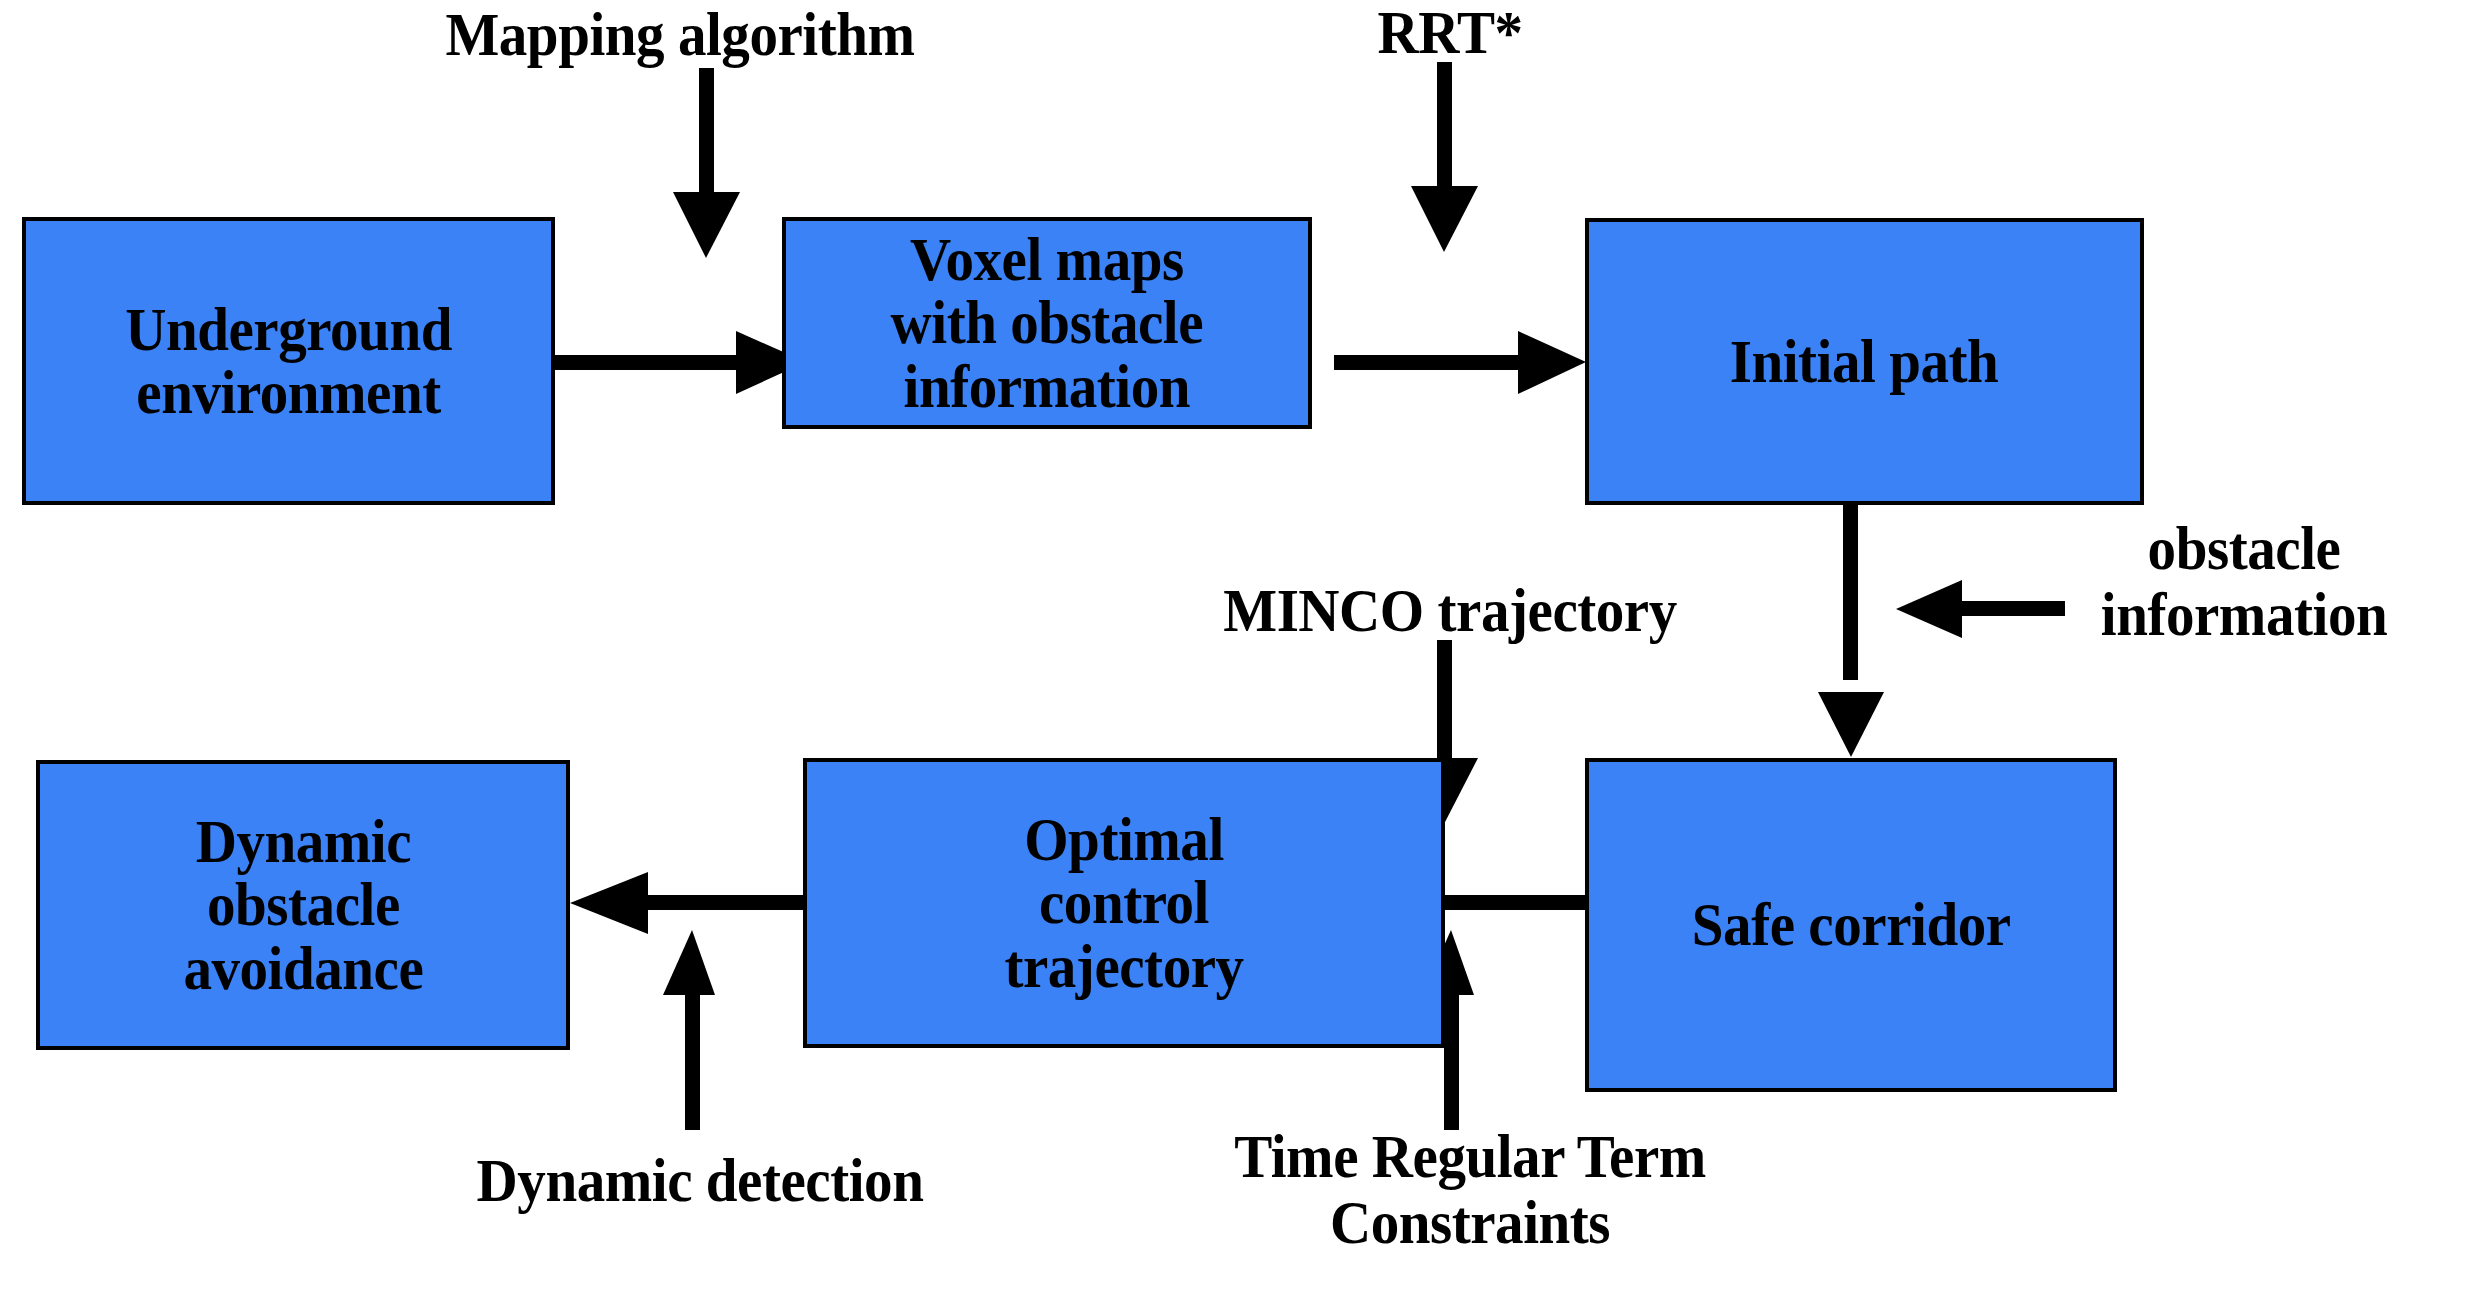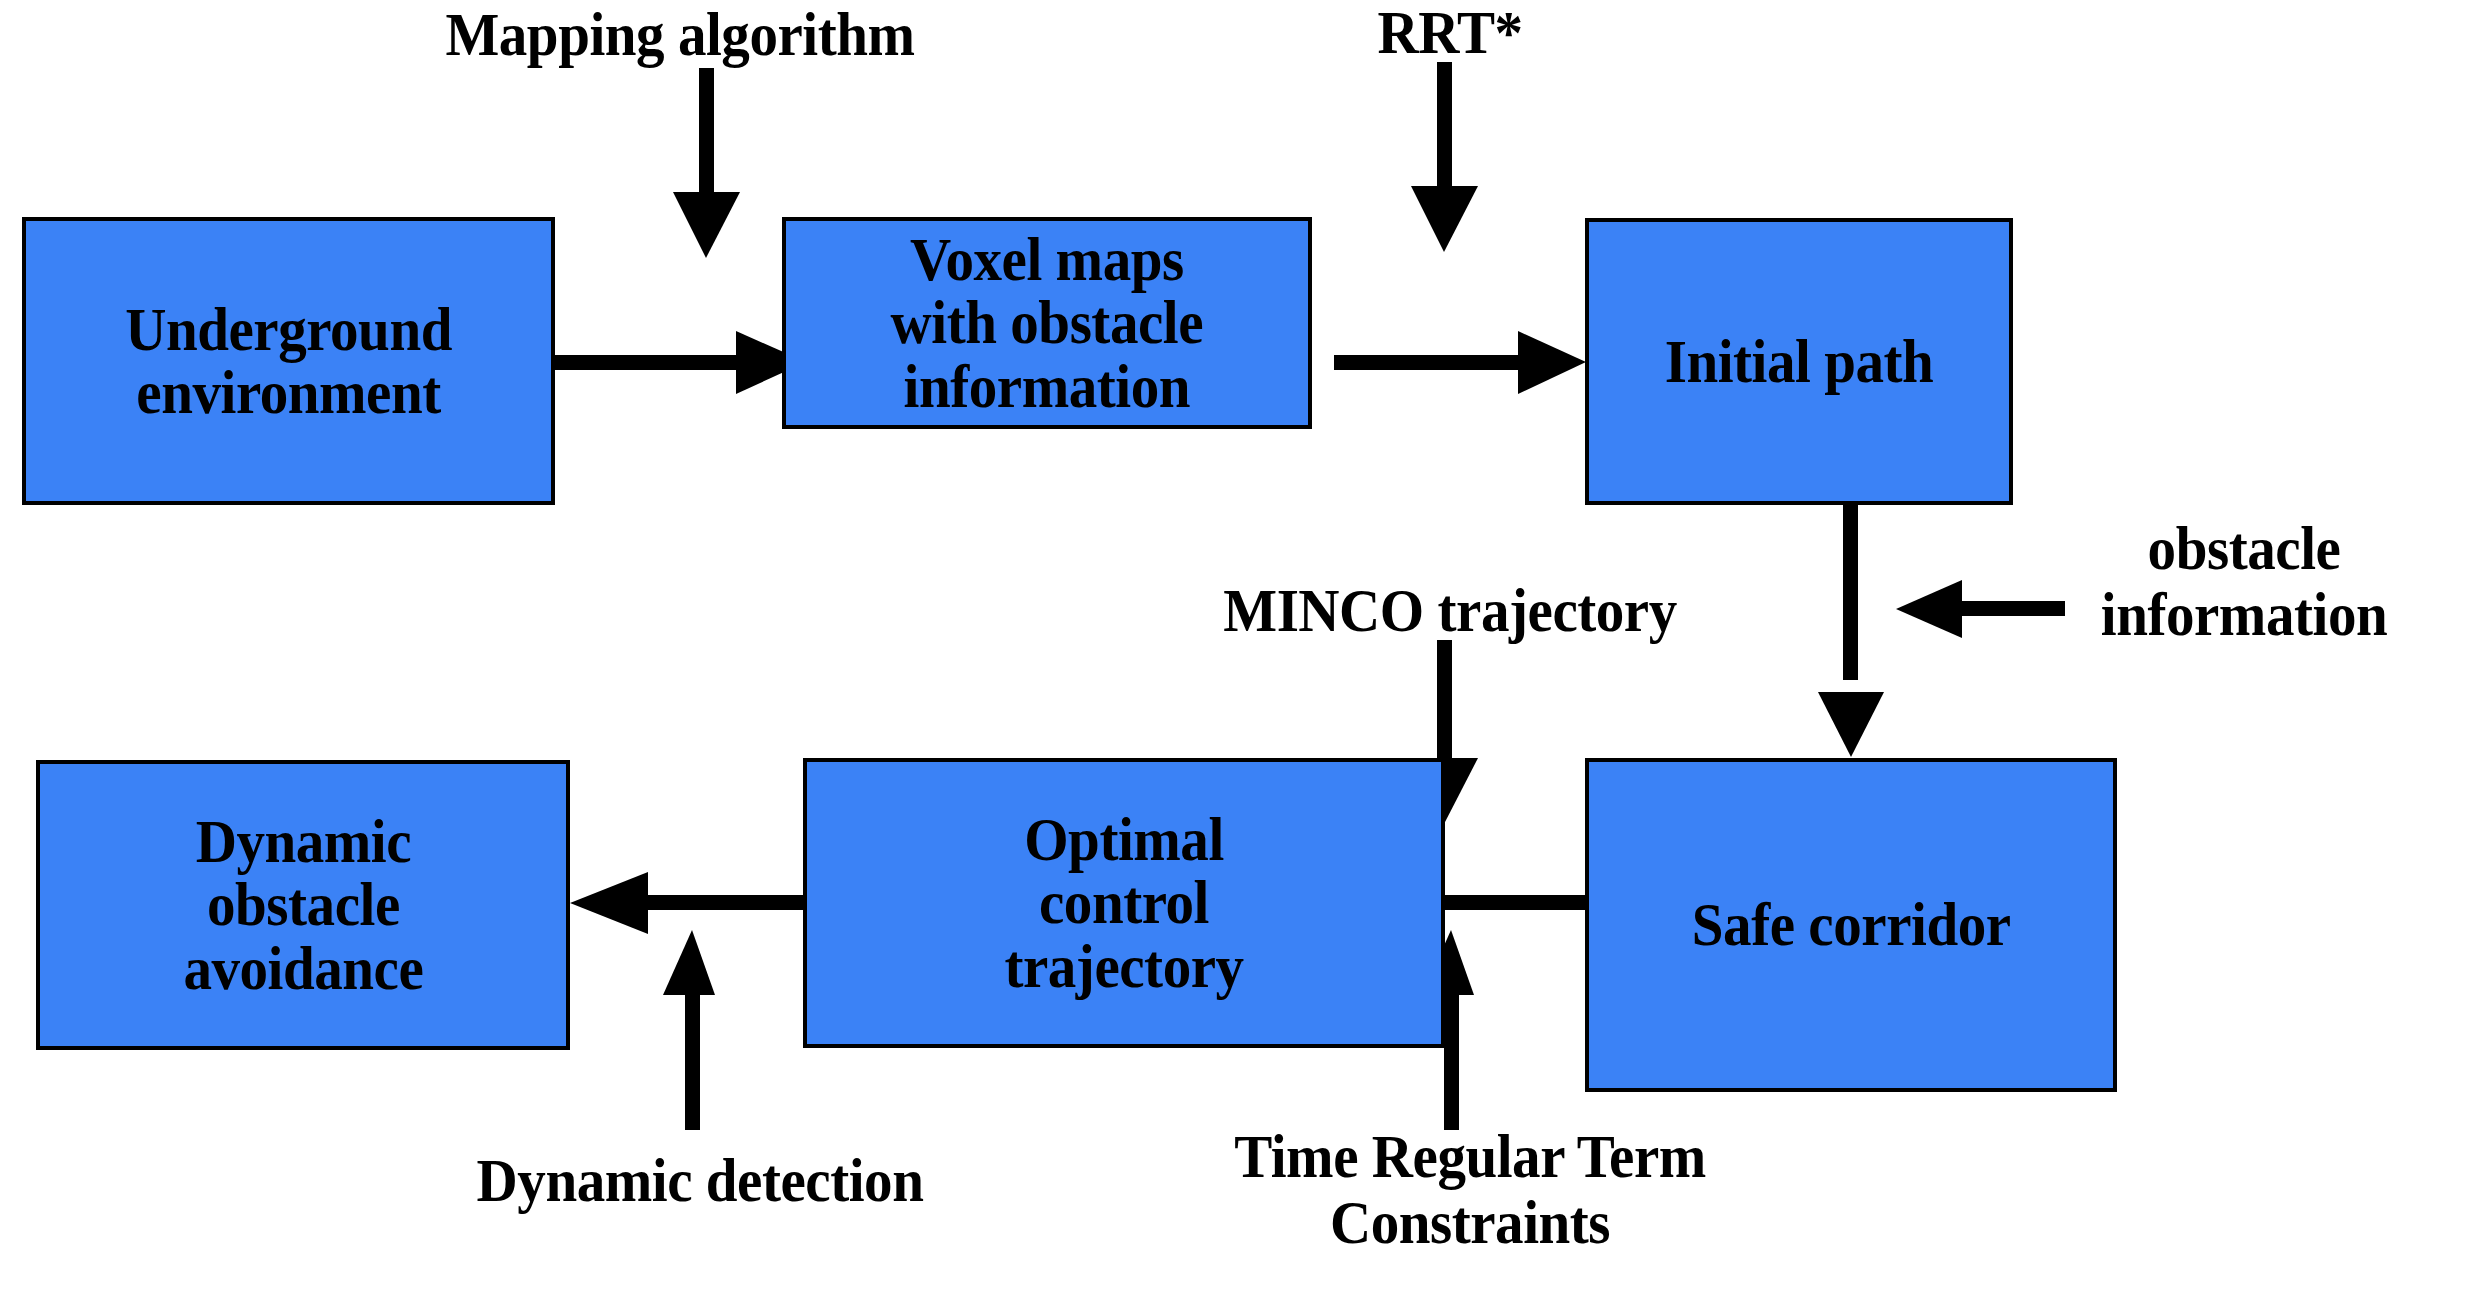--- a/index.html
+++ b/index.html
@@ -122,21 +122,21 @@
     <div class="node-label">Underground
 environment</div>
   </div>
 
   <div class="node" style="left:782px; top:217px; width:530px; height:212px;">
     <div class="node-label">Voxel maps
 with obstacle
 information</div>
   </div>
 
-  <div class="node" style="left:1585px; top:218px; width:428px; height:287px;">
+  <div class="node" style="left:1585px; top:218px; width:559px; height:287px;">
     <div class="node-label">Initial path</div>
   </div>
 
   <div class="node" style="left:36px; top:760px; width:534px; height:290px;">
     <div class="node-label">Dynamic
 obstacle
 avoidance</div>
   </div>
 
   <div class="node" style="left:803px; top:758px; width:642px; height:290px;">

